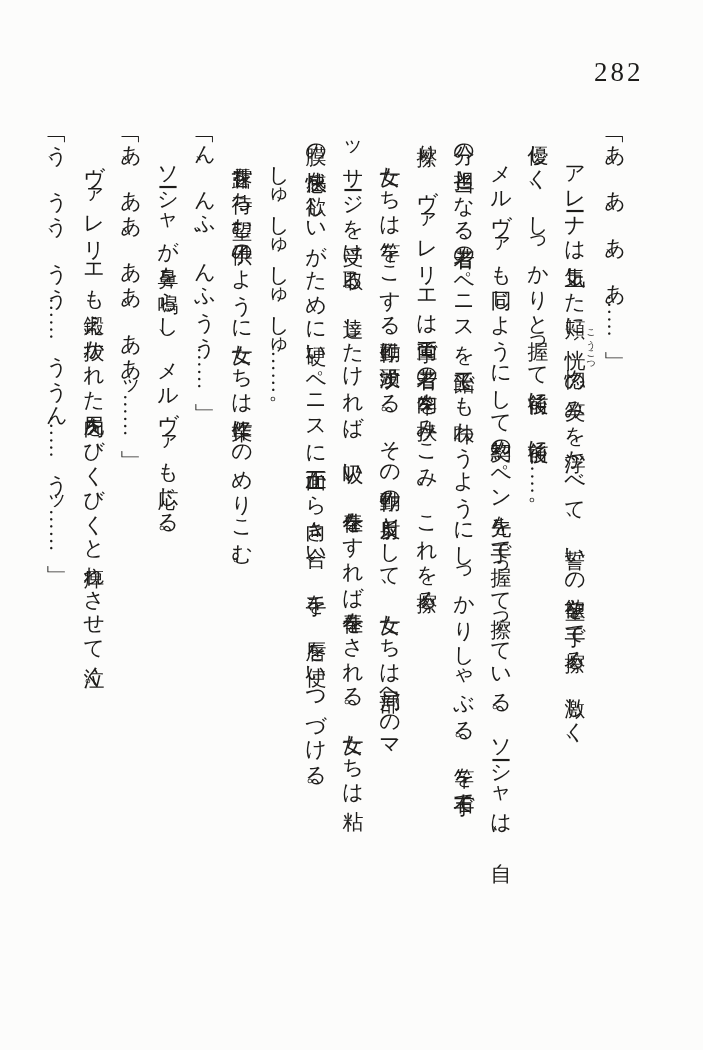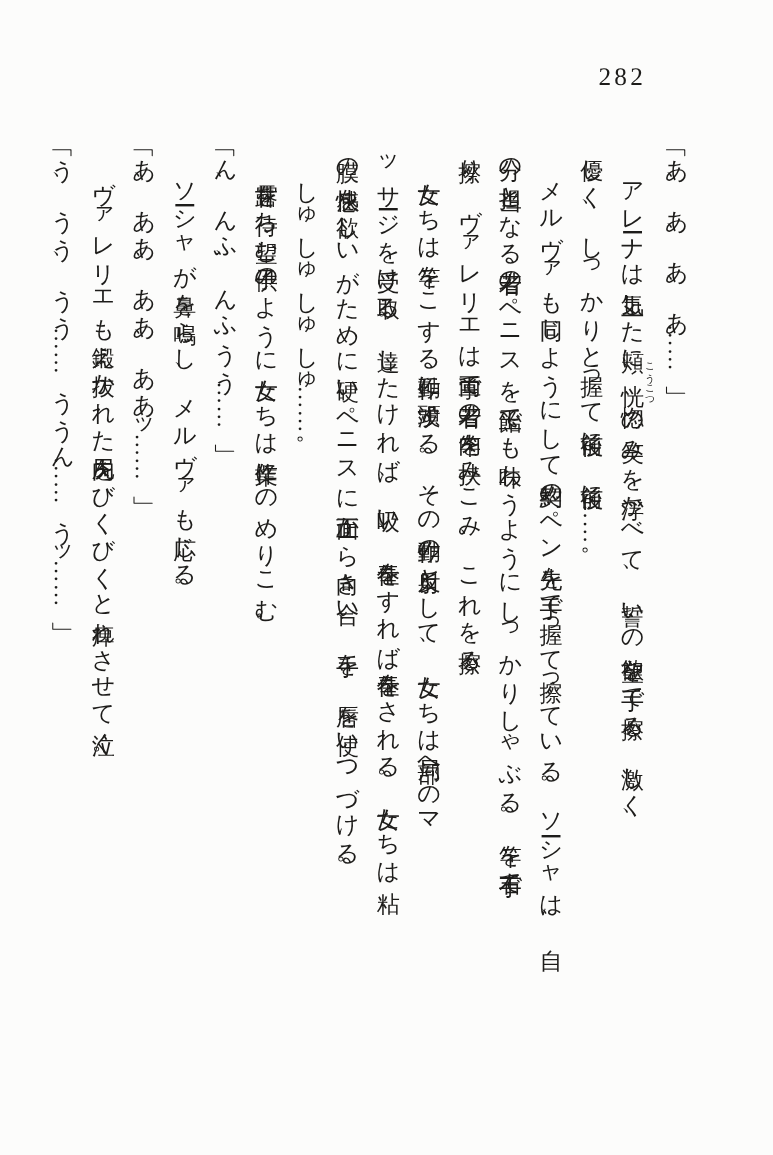--- a/index.html
+++ b/index.html
@@ -14,22 +14,22 @@
   }
   .page {
     position: relative;
     width: 703px;
     height: 1050px;
     box-sizing: border-box;
   }
   .page-number {
     position: absolute;
     top: 57px;
-    left: 544px;
-    font-size: 23px;
+    left: 594px;
+    font-size: 27px;
     letter-spacing: 3px;
     font-family: "Liberation Serif", "DejaVu Serif", serif;
   }
   .text-block {
     position: absolute;
     top: 129px;
     right: 70px;
     width: 592px;
     height: 858px;
     writing-mode: vertical-rl;

